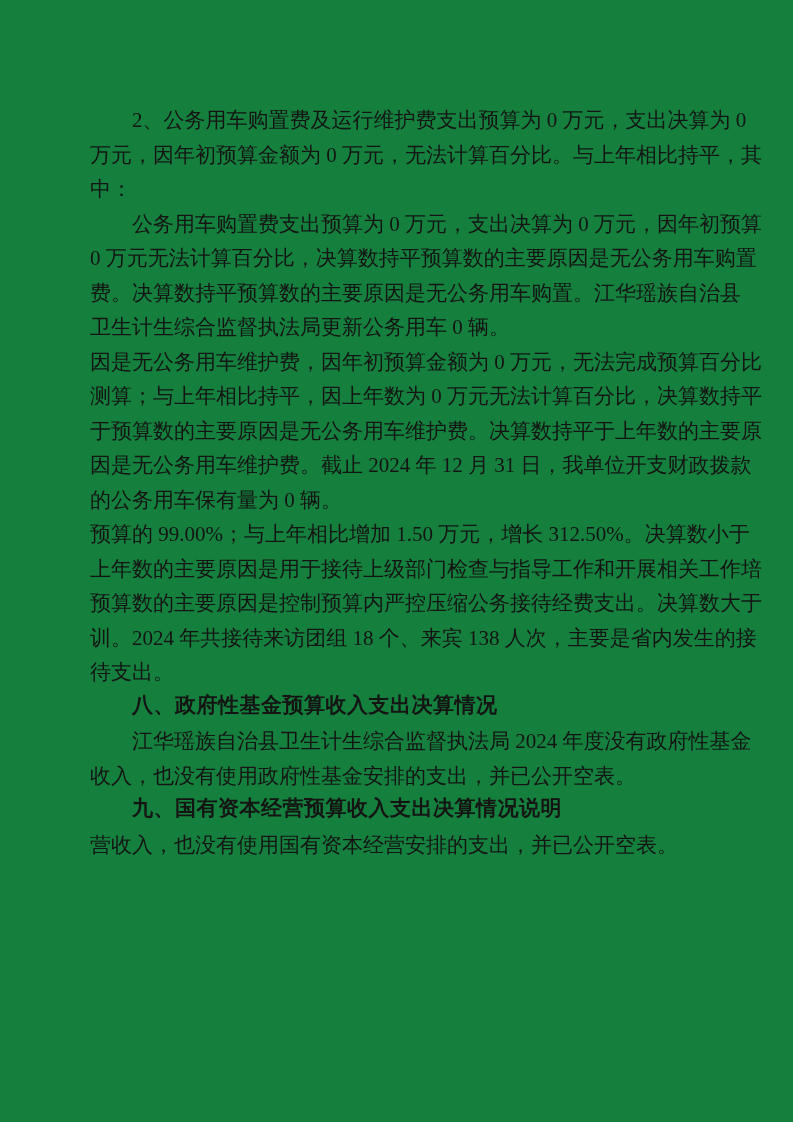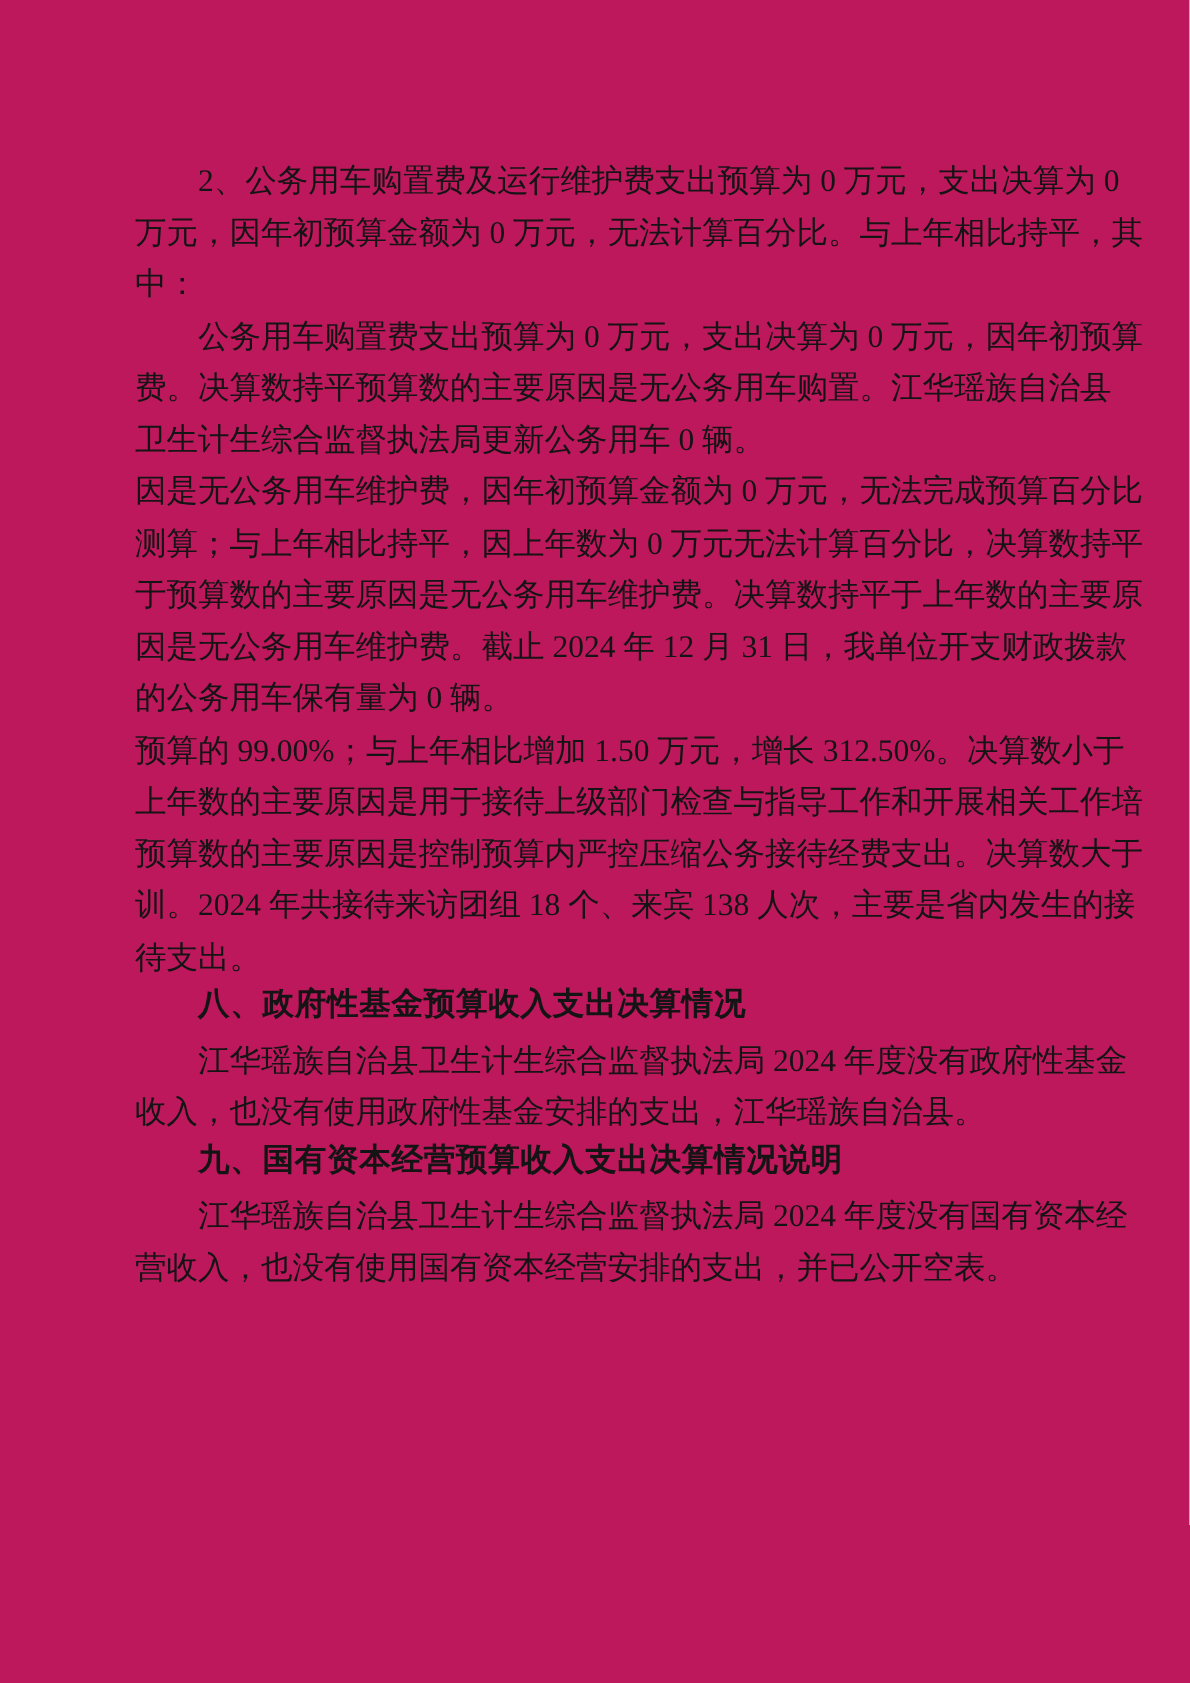--- a/index.html
+++ b/index.html
@@ -4,21 +4,21 @@
 <style>
   html, body {
     margin: 0;
     padding: 0;
     background: #ffffff;
   }
   .page {
     position: relative;
     width: 793px;
     height: 1122px;
-    background: #be185d;
+    background: #15803d;
     overflow: hidden;
     font-family: "Liberation Serif", "DejaVu Serif", serif;
     color: #141414;
   }
   .doc {
     position: absolute;
     left: 90px;
     top: 103px;
     width: 614px;
     font-size: 21px;
@@ -56,20 +56,21 @@
   <div class="doc">
 
     <div class="para">
       <div class="line fill indent">2、公务用车购置费及运行维护费支出预算为 0 万元，支出决算为 0</div>
       <div class="line fill">万元，因年初预算金额为 0 万元，无法计算百分比。与上年相比持平，其</div>
       <div class="line">中：</div>
     </div>
 
     <div class="para">
       <div class="line fill indent">公务用车购置费支出预算为 0 万元，支出决算为 0 万元，因年初预算</div>
+      <div class="line fill">0 万元无法计算百分比，决算数持平预算数的主要原因是无公务用车购置</div>
       <div class="line fill">费。决算数持平预算数的主要原因是无公务用车购置。江华瑶族自治县</div>
       <div class="line">卫生计生综合监督执法局更新公务用车 0 辆。</div>
     </div>
 
     <div class="para">
       <div class="line fill">因是无公务用车维护费，因年初预算金额为 0 万元，无法完成预算百分比</div>
       <div class="line fill">测算；与上年相比持平，因上年数为 0 万元无法计算百分比，决算数持平</div>
       <div class="line fill">于预算数的主要原因是无公务用车维护费。决算数持平于上年数的主要原</div>
       <div class="line fill">因是无公务用车维护费。截止 2024 年 12 月 31 日，我单位开支财政拨款</div>
       <div class="line">的公务用车保有量为 0 辆。</div>
@@ -82,26 +83,25 @@
       <div class="line fill">训。2024 年共接待来访团组 18 个、来宾 138 人次，主要是省内发生的接</div>
       <div class="line">待支出。</div>
     </div>
 
     <div class="para heading">
       <div class="line indent">八、政府性基金预算收入支出决算情况</div>
     </div>
 
     <div class="para">
       <div class="line fill indent">江华瑶族自治县卫生计生综合监督执法局 2024 年度没有政府性基金</div>
-      <div class="line">收入，也没有使用政府性基金安排的支出，江华瑶族自治县。</div>
+      <div class="line">收入，也没有使用政府性基金安排的支出，并已公开空表。</div>
     </div>
 
     <div class="para heading">
       <div class="line indent">九、国有资本经营预算收入支出决算情况说明</div>
     </div>
 
     <div class="para">
-      <div class="line fill indent">江华瑶族自治县卫生计生综合监督执法局 2024 年度没有国有资本经</div>
       <div class="line">营收入，也没有使用国有资本经营安排的支出，并已公开空表。</div>
     </div>
 
   </div>
 </div>
 
 </body></html>

